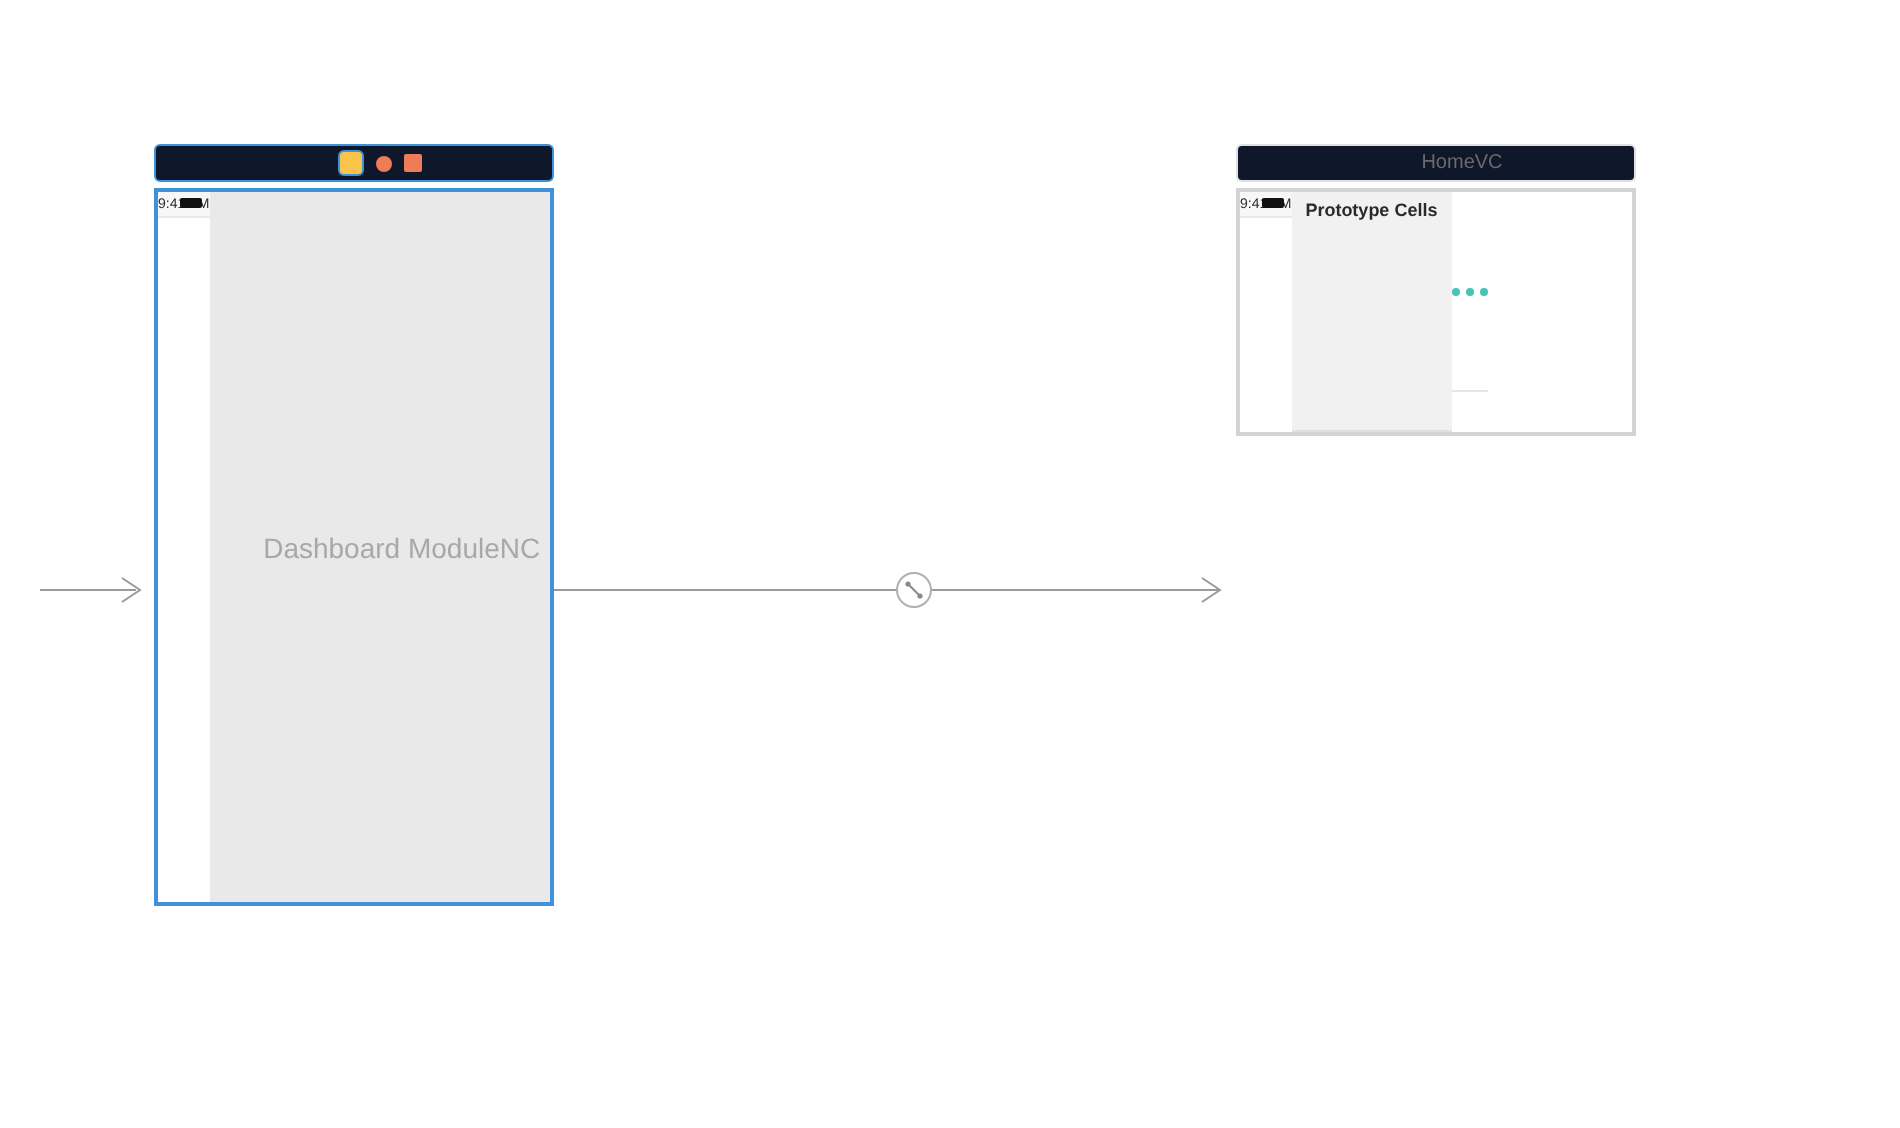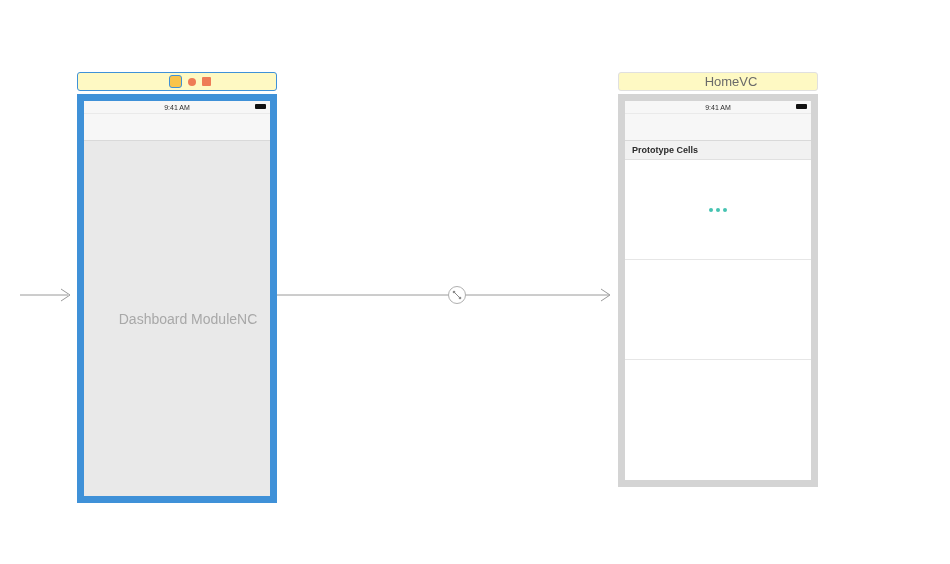--- a/index.html
+++ b/index.html
@@ -27,27 +27,27 @@
       left: 618px;
       top: 72px;
       width: 200px;
     }
     
     
     .scene-title-bar {
       height: 19px;
       border: 1px solid #c3dbee;
       border-radius: 3px;
-      background: #fef9c3;
+      background: #0f172a;
       display: flex;
       align-items: center;
       justify-content: center;
       gap: 6px;
       margin-bottom: 3px;
-      font-size: 13px;
+      font-size: 10px;
       color: #6a6a6a;
       padding-left: 26px;
     }
     .scene-title-bar.selected {
       border-color: #3f91d8;
     }
     .scene-title-bar.plain {
       border-color: #e0e0e0;
     }
     
@@ -75,24 +75,23 @@
     .title-icon.orange-square {
       width: 9px;
       height: 9px;
       background: #ee7c56;
       border-radius: 1px;
     }
     
     
     .phone {
       width: 200px;
-      border: 7px solid #14532d;
-      background: #ffffff;
-      display: flex;
-      flex-direction: column;
+      border: 2px solid #14532d;
+      background: #ffffff;
+      display: flex;
       position: relative;
     }
     .phone.selected {
       border-color: #3f91d8;
     }
     
     
     .status-bar {
       height: 13px;
       background: #f7f7f7;

